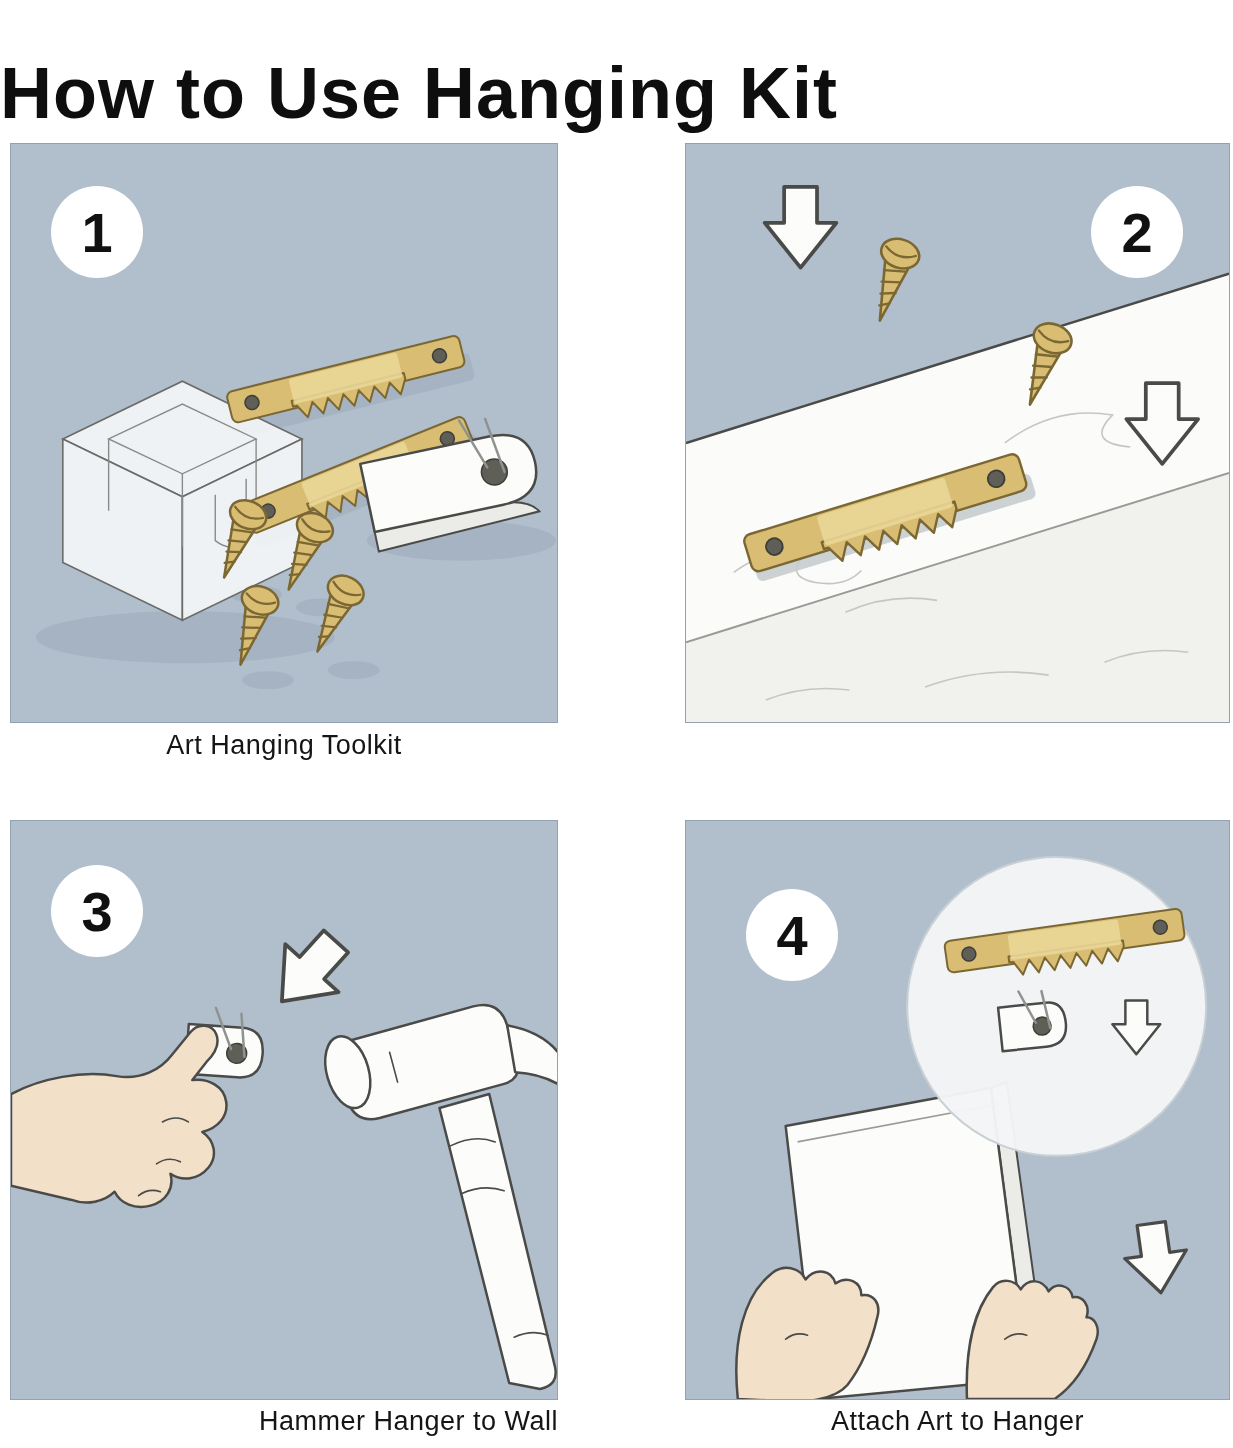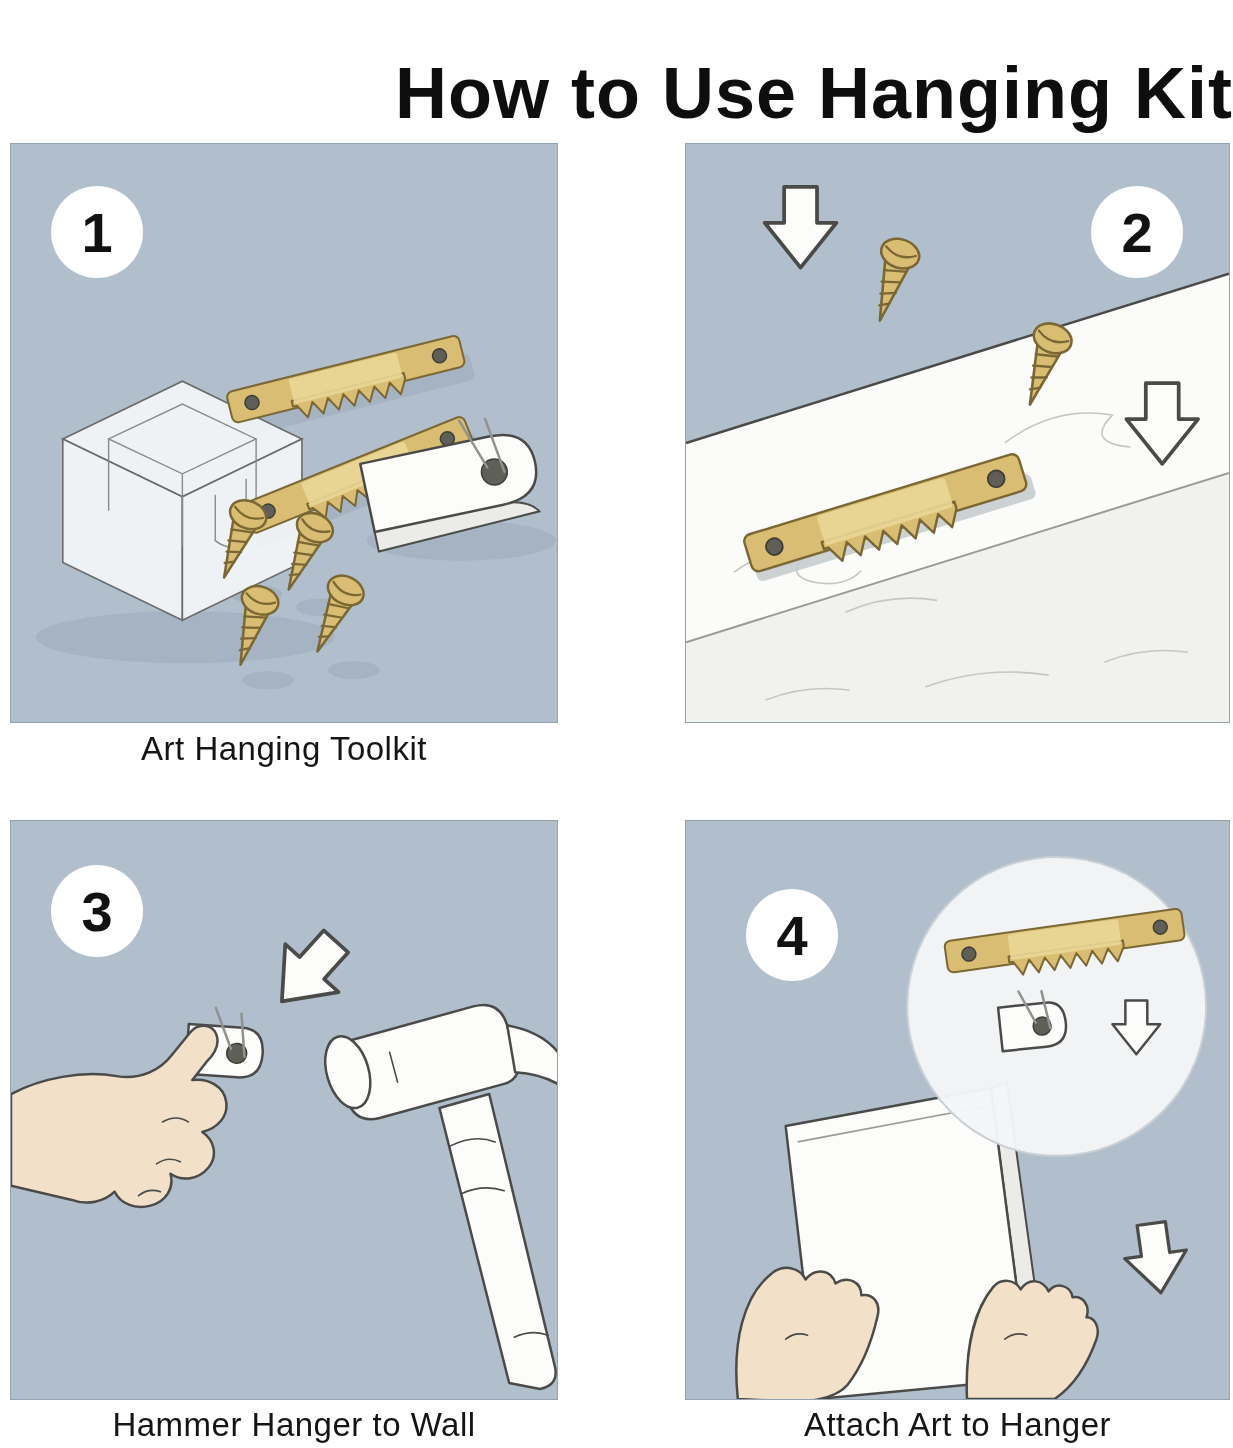--- a/index.html
+++ b/index.html
@@ -4,40 +4,40 @@
 <style>
   :root{
     --panel-bg:#b1bfcc;
     --brass:#d8bd72;
     --shadow:#9cacbc;
     --skin:#f2e0c8;
   }
   html,body{margin:0;padding:0;background:#ffffff;}
   .page{position:relative;width:1233px;height:1448px;background:#ffffff;
         font-family:"Liberation Sans",sans-serif;overflow:hidden;}
-  .title{position:absolute;left:0;top:4px;width:100%;text-align:right;
+  .title{position:absolute;left:0;top:4px;width:100%;text-align:left;
          font-size:72px;font-weight:700;color:#0e0e0e;letter-spacing:1px;}
   .panel{position:absolute;margin:0;background:var(--panel-bg);
          border:1px solid #93a2b0;box-sizing:border-box;}
   .p1{left:10px;top:143px;width:548px;height:580px;}
   .p2{left:685px;top:143px;width:545px;height:580px;}
   .p3{left:10px;top:820px;width:548px;height:580px;}
   .p4{left:685px;top:820px;width:545px;height:580px;}
   .panel svg.art{position:absolute;left:0;top:0;width:100%;height:100%;display:block;}
   .badge{position:absolute;width:92px;height:92px;border-radius:50%;background:#ffffff;
          display:flex;align-items:center;justify-content:center;
          font-size:56px;font-weight:700;color:#111;}
   .badge-1{left:40px;top:42px;}
   .badge-2{right:46px;top:42px;}
   .badge-3{left:40px;top:44px;}
   .badge-4{left:60px;top:68px;}
-  .caption{position:absolute;text-align:center;font-size:33px;color:#151515;letter-spacing:.5px;}
+  .caption{position:absolute;text-align:center;font-size:27px;color:#151515;letter-spacing:.5px;}
   .c1{left:10px;top:730px;width:548px;}
   .c2{left:685px;top:730px;width:545px;}
-  .c3{left:20px;top:1406px;width:548px;}
+  .c3{left:10px;top:1406px;width:548px;text-align:right;}
   .c4{left:685px;top:1406px;width:545px;text-align:center;}
 
   
   .shadow{fill:var(--shadow);opacity:.6;}
   .shadow2{fill:#c7ccce;opacity:.9;}
   .brass{fill:var(--brass);stroke:#7a6733;stroke-width:2;stroke-linejoin:round;}
   .brassLight{fill:#ead697;opacity:.9;}
   .hole{fill:#5f5f58;stroke:#3e3e38;stroke-width:1.5;}
   .whiteshape{fill:#fcfcfa;stroke:#4a4a48;stroke-width:2.5;stroke-linejoin:round;}
   .whiteshape2{fill:#ebebe8;stroke:#4a4a48;stroke-width:2;}

